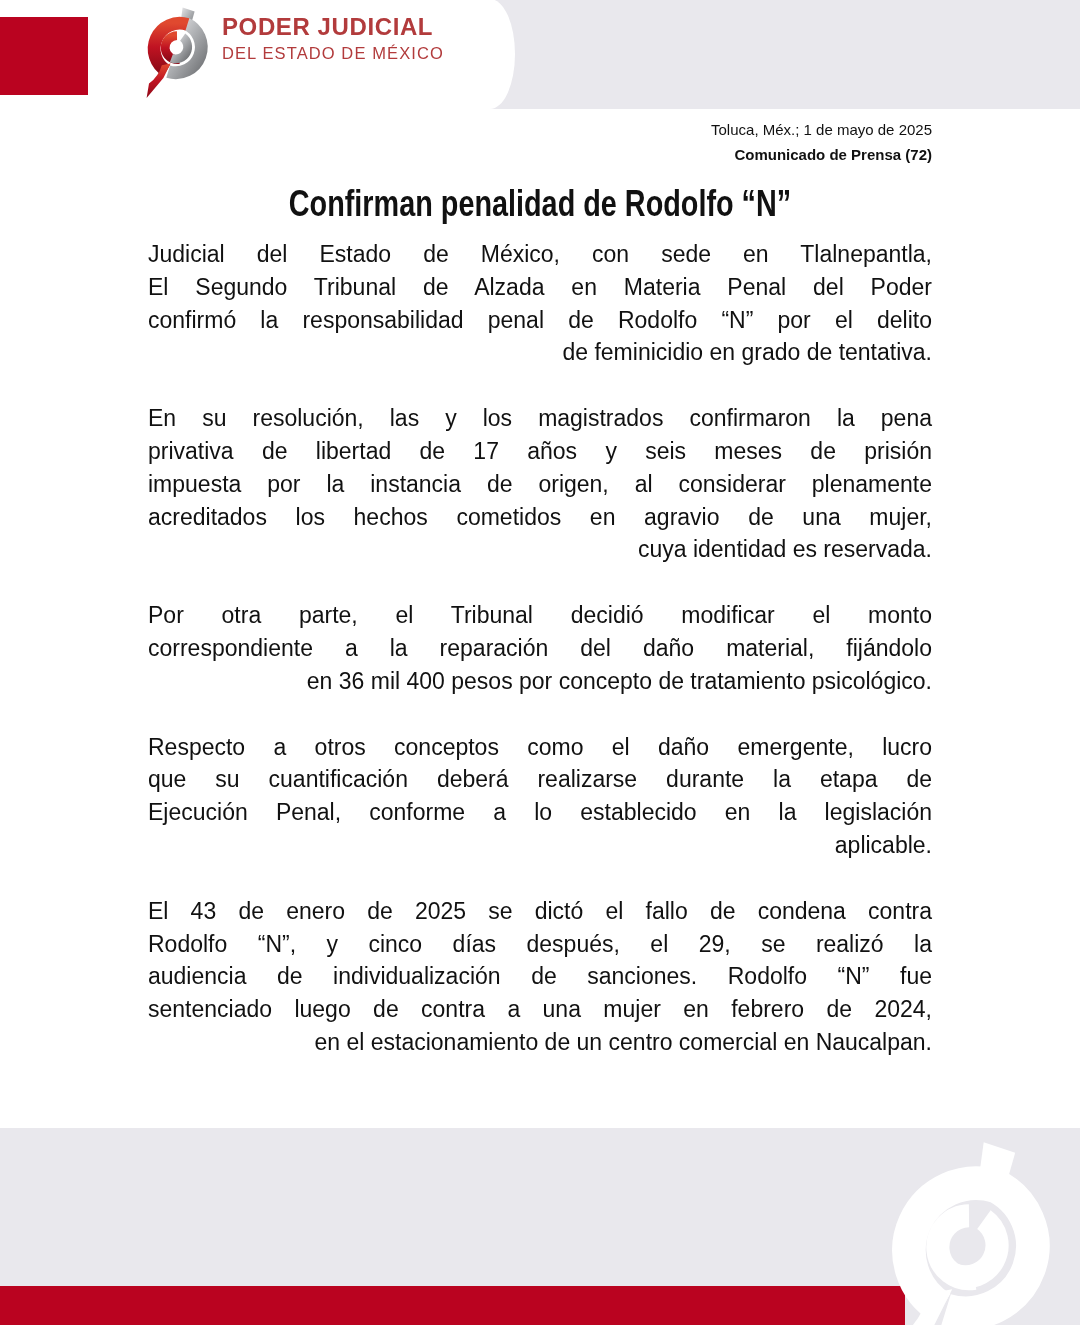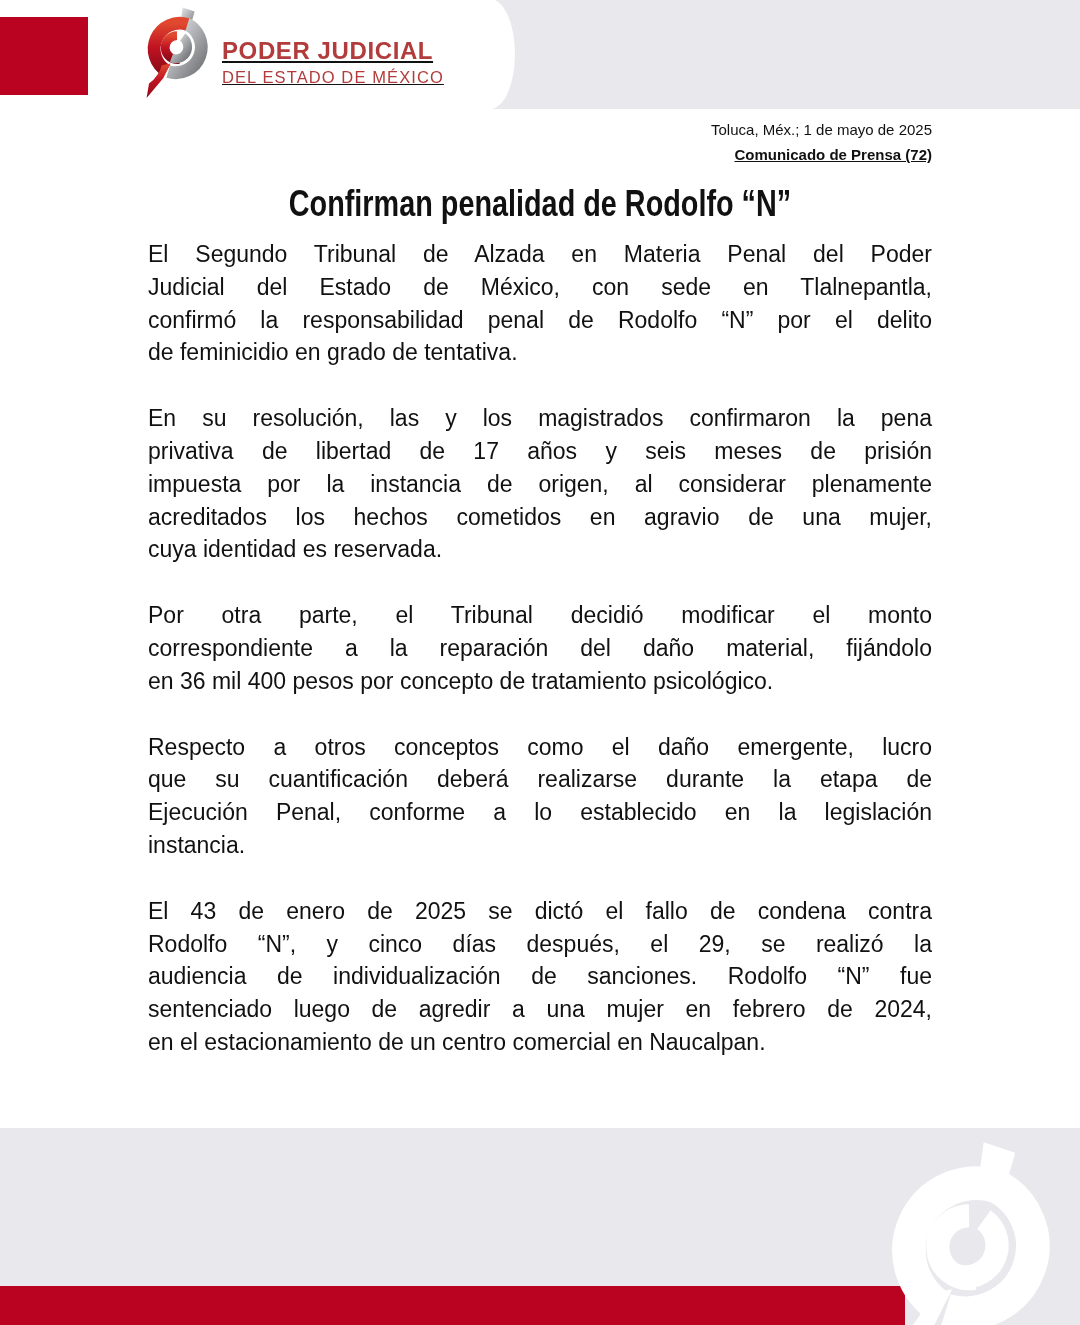--- a/index.html
+++ b/index.html
@@ -11,57 +11,57 @@
     overflow:hidden;
     font-family:"Liberation Sans", sans-serif;
     color:var(--body-text,#111111);
   }
   
   .red-block{
     position:absolute;left:0;top:17px;width:88px;height:78px;
     background:var(--accent-red,#ba0320);
   }
   .logo-svg{position:absolute;left:137px;top:6px;width:80px;height:96px;}
-  .logo-text{position:absolute;left:222px;top:39px;line-height:1;text-decoration:underline;}
+  .logo-text{position:absolute;left:222px;top:15px;line-height:1;}
   .logo-title{
     font-size:24px;font-weight:bold;letter-spacing:.6px;
     color:var(--logo-text-red,#b23b3c);
   }
   .logo-subtitle{
     margin-top:6px;font-size:16.5px;letter-spacing:1.1px;
     color:var(--logo-text-red,#b23b3c);
   }
   .top-gray-band{
     position:absolute;left:490px;top:0;width:590px;height:109px;
     background:var(--band-gray,#e9e8ed);
   }
   .band-curve{
     position:absolute;left:-25px;top:-1px;width:50px;height:110px;
     background:#ffffff;border-radius:50%;
   }
   .date-block{
     position:absolute;left:148px;top:117px;width:784px;
     text-align:right;font-size:15px;line-height:25px;
   }
-  .bulletin{font-weight:bold;text-decoration:underline;}
+  .bulletin{font-weight:bold;}
   
   .doc-title-wrap{
     position:absolute;left:148px;top:183px;width:784px;text-align:center;
   }
   .doc-title{
     display:inline-block;white-space:nowrap;
     font-size:36px;font-weight:bold;
     transform:scaleX(.8);transform-origin:center;
   }
   .body-col{
     position:absolute;left:148px;top:238px;width:784px;
     font-size:23px;
   }
   .para{margin:0 0 33px 0;}
-  .tline{line-height:32.8px;text-align:left;}
+  .tline{line-height:32.8px;text-align:right;}
   .tline.just{text-align:justify;text-align-last:justify;}
   
   .footer-gray-band{
     position:absolute;left:0;top:1128px;width:1080px;height:197px;
     background:var(--band-gray,#e9e8ed);
   }
   .footer-red-band{
     position:absolute;left:0;top:1286px;width:905px;height:39px;
     background:var(--accent-red,#ba0320);
   }
@@ -113,48 +113,48 @@
     <div class="dateline">Toluca, Méx.; 1 de mayo de 2025</div>
     <div class="bulletin">Comunicado de Prensa (72)</div>
   </div>
 
   <div class="doc-title-wrap">
     <span class="doc-title">Confirman penalidad de Rodolfo “N”</span>
   </div>
 
   <div class="body-col">
     <div class="para">
+        <div class="tline just">Judicial del Estado de México, con sede en Tlalnepantla,</div>
         <div class="tline just">El Segundo Tribunal de Alzada en Materia Penal del Poder</div>
-        <div class="tline just">Judicial del Estado de México, con sede en Tlalnepantla,</div>
         <div class="tline just">confirmó la responsabilidad penal de Rodolfo “N” por el delito</div>
         <div class="tline">de feminicidio en grado de tentativa.</div>
       </div>
     <div class="para">
         <div class="tline just">En su resolución, las y los magistrados confirmaron la pena</div>
         <div class="tline just">privativa de libertad de 17 años y seis meses de prisión</div>
         <div class="tline just">impuesta por la instancia de origen, al considerar plenamente</div>
         <div class="tline just">acreditados los hechos cometidos en agravio de una mujer,</div>
         <div class="tline">cuya identidad es reservada.</div>
       </div>
     <div class="para">
         <div class="tline just">Por otra parte, el Tribunal decidió modificar el monto</div>
         <div class="tline just">correspondiente a la reparación del daño material, fijándolo</div>
         <div class="tline">en 36 mil 400 pesos por concepto de tratamiento psicológico.</div>
       </div>
     <div class="para">
         <div class="tline just">Respecto a otros conceptos como el daño emergente, lucro</div>
         <div class="tline just">que su cuantificación deberá realizarse durante la etapa de</div>
         <div class="tline just">Ejecución Penal, conforme a lo establecido en la legislación</div>
-        <div class="tline">instancia.</div>
+        <div class="tline">aplicable.</div>
       </div>
     <div class="para">
         <div class="tline just">El 43 de enero de 2025 se dictó el fallo de condena contra</div>
         <div class="tline just">Rodolfo “N”, y cinco días después, el 29, se realizó la</div>
         <div class="tline just">audiencia de individualización de sanciones. Rodolfo “N” fue</div>
-        <div class="tline just">sentenciado luego de agredir a una mujer en febrero de 2024,</div>
+        <div class="tline just">sentenciado luego de contra a una mujer en febrero de 2024,</div>
         <div class="tline">en el estacionamiento de un centro comercial en Naucalpan.</div>
       </div>
   </div>
 
   <div class="footer-gray-band"></div>
   <div class="footer-red-band"></div>
 
   <svg class="watermark-svg" viewBox="0 0 100 120" style="--sw-red:#ffffff;--sw-gray:#ffffff" aria-hidden="true">
     <use href="#swirl-shape"></use>
   </svg>

